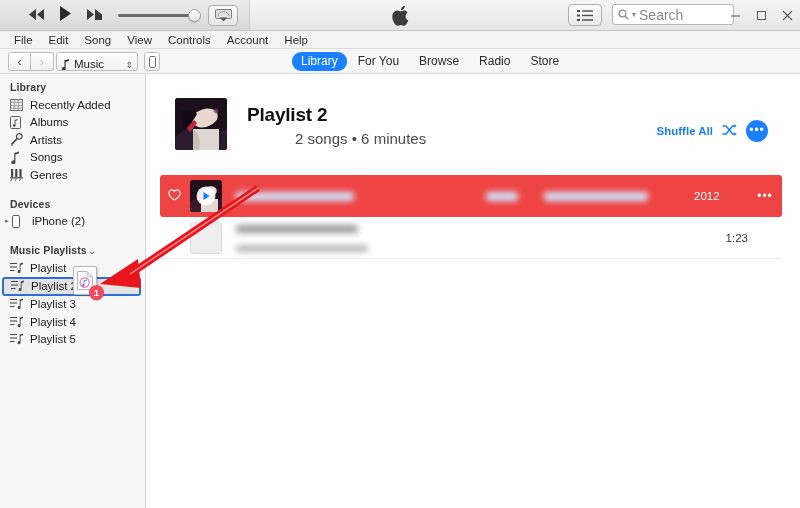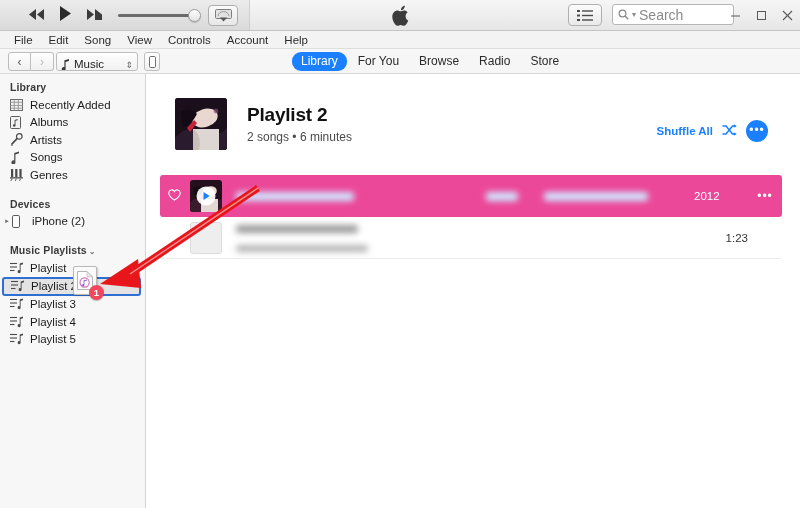--- a/index.html
+++ b/index.html
@@ -125,35 +125,35 @@
 
   
   .main { position: absolute; left: 147px; top: 74px; width: 653px; height: 434px; background: #fff; }
   .pl-header { position: absolute; left: 28px; top: 24px; display: flex; }
   .pl-art {
     width: 52px; height: 52px; border-radius: 3px; overflow: hidden; flex: none;
     background: #1b1020;
   }
   .pl-meta { margin-left: 20px; padding-top: 6px; }
   .pl-title { font-size: 19px; font-weight: bold; color: #111; letter-spacing: -.2px; }
-  .pl-sub { font-size: 12px; color: #4a4a4a; margin-top: 4px; }
+  .pl-sub { font-size: 15px; color: #4a4a4a; margin-top: 4px; margin-left: 48px; }
   .pl-actions { position: absolute; right: 32px; top: 46px; display: flex; align-items: center; gap: 9px; }
   .shuffle-lbl { font-size: 11.5px; color: #1a80ff; font-weight: bold; }
   .more-btn {
     width: 22px; height: 22px; border-radius: 50%; background: #1a80ff; color: #fff;
     display: flex; align-items: center; justify-content: center; font-size: 12px;
     letter-spacing: 1px; line-height: 0; padding-bottom: 3px;
   }
 
   .songlist { position: absolute; left: 13px; top: 101px; right: 18px; }
   .song {
     position: relative; height: 42px; display: flex; align-items: center;
     border-radius: 3px; padding-left: 8px;
   }
-  .song.selected { background: #ec4899; color: #fff; }
+  .song.selected { background: #ef4444; color: #fff; }
   .song.plain { border-bottom: 1px solid #ececec; }
   .heart { width: 22px; font-size: 12px; color: rgba(255,255,255,.9); }
   .sart { width: 32px; height: 32px; border-radius: 3px; flex: none; position: relative; overflow: hidden; }
   .sart.ph { background: #eeeeee; border: 1px solid #dcdcdc; }
   .playov {
     position: absolute; left: 50%; top: 50%; transform: translate(-50%,-50%);
     width: 19px; height: 19px; border-radius: 50%; background: rgba(255,255,255,.92);
     display: flex; align-items: center; justify-content: center;
   }
   .blur { border-radius: 3px; filter: blur(3.2px); }

